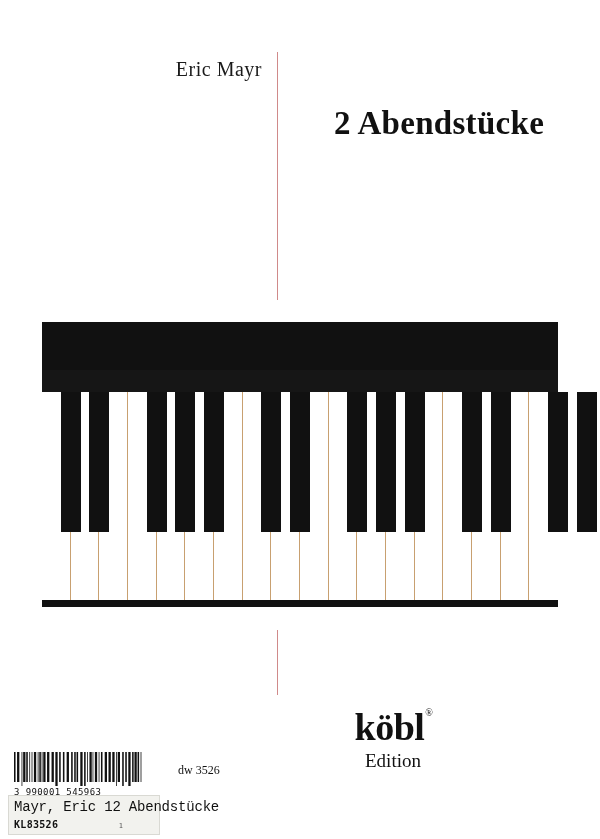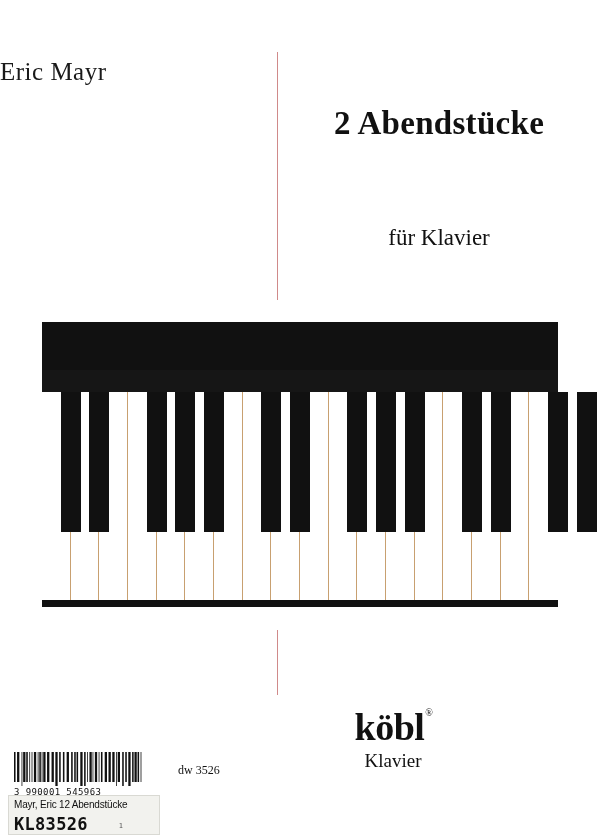--- a/index.html
+++ b/index.html
@@ -36,22 +36,22 @@
     height: 65px;
     background: #d08a8a;
   }
 
   
   .composer {
     position: absolute;
     left: 0;
     top: 58px;
     width: 262px;
-    text-align: left;
-    font-size: 25px;
+    text-align: right;
+    font-size: 20px;
     letter-spacing: 0.5px;
     font-family: "Liberation Serif", serif;
     color: #1a1a1a;
   }
 
   
   .title {
     position: absolute;
     left: 278px;
     top: 105px;
@@ -202,29 +202,29 @@
     left: 8px;
     top: 795px;
     width: 152px;
     height: 40px;
     background: #f2f2ee;
     border: 1px solid #d9d9d3;
     box-sizing: border-box;
     padding: 3px 4px 0 5px;
   }
   .label-line1 {
-    font-family: Liberation Sans, sans-serif;
-    font-size: 10px;
+    font-family: Liberation Mono, monospace;
+    font-size: 14px;
     color: #111111;
     white-space: nowrap;
     letter-spacing: -0.2px;
   }
   .label-line2 {
     font-family: "DejaVu Sans Mono", monospace;
-    font-size: 17px;
+    font-size: 10px;
     font-weight: bold;
     color: #111111;
     margin-top: 4px;
     letter-spacing: 0.3px;
   }
   .label-mark {
     position: absolute;
     right: 36px;
     bottom: 4px;
     font-family: "DejaVu Sans Mono", monospace;
@@ -236,21 +236,20 @@
 <body>
 
 <div class="page">
 
   <div class="vrule"></div>
   <div class="vrule lower"></div>
 
   <div class="composer">Eric Mayr</div>
 
   <div class="title">2 Abendstücke</div>
-  <div class="subtitle">für Klavier</div>
 
   <div class="piano">
     <div class="fallboard"></div>
     <div class="fallboard-shadow"></div>
     <div class="whites" id="white-keys">
         <div class="wkey" style="left: 0px; width: 28.6667px;"></div>
         <div class="wkey" style="left: 28.6667px; width: 28.6667px;"></div>
         <div class="wkey" style="left: 57.3333px; width: 28.6667px;"></div>
         <div class="wkey" style="left: 86px; width: 28.6667px;"></div>
         <div class="wkey" style="left: 114.667px; width: 28.6667px;"></div>
@@ -282,21 +281,21 @@
         <div class="bkey" style="left: 420px;"></div>
         <div class="bkey" style="left: 448.667px;"></div>
         <div class="bkey" style="left: 506px;"></div>
         <div class="bkey" style="left: 534.667px;"></div>
       </div>
     <div class="keybed"></div>
   </div>
 
   <div class="publisher">
     <div class="publisher-name"><span>köbl</span><span class="reg">®</span></div>
-    <div class="publisher-sub">Klavier</div>
+    <div class="publisher-sub">Edition</div>
   </div>
 
   <div class="plate">dw 3526</div>
 
   <div class="barcode-wrap">
     <svg class="barcode" id="barcode-svg" viewBox="0 0 128 34" preserveAspectRatio="none">
         <rect x="0.00" y="0" width="1.55" height="30" fill="#111111"></rect>
         <rect x="3.05" y="0" width="2.30" height="30" fill="#111111"></rect>
         <rect x="7.55" y="0" width="0.80" height="34" fill="#111111"></rect>
         <rect x="9.15" y="0" width="2.30" height="30" fill="#111111"></rect>

